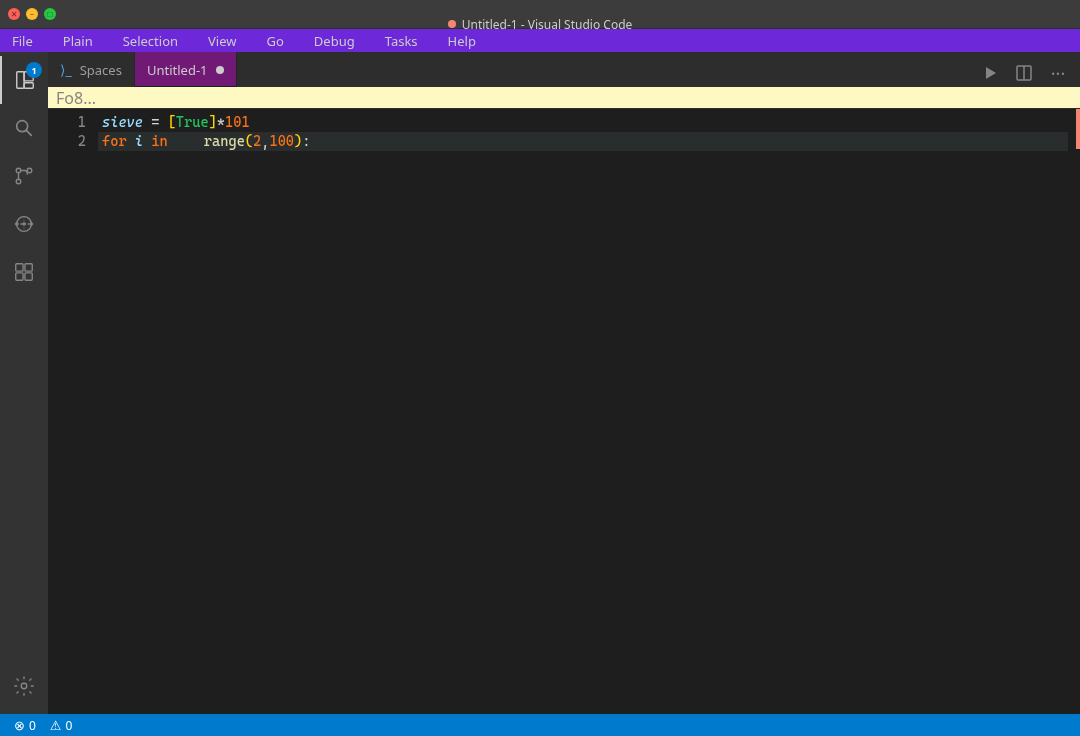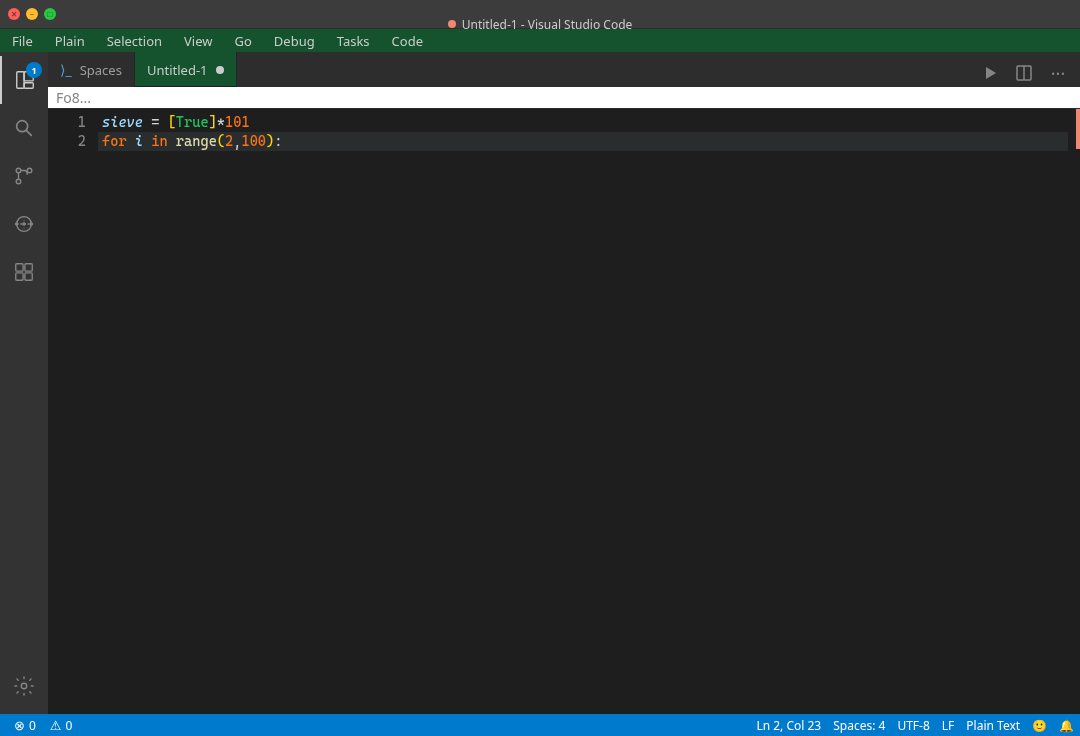--- a/index.html
+++ b/index.html
@@ -57,25 +57,25 @@
       width: 8px;
       height: 8px;
       border-radius: 50%;
       background: #f48771;
       display: inline-block;
     }
 
     
     #menubar {
       height: 24px;
-      background: #14532d;
+      background: #6d28d9;
       display: flex;
       align-items: center;
       padding: 0 4px;
-      gap: 6px;
+      gap: 14px;
       border-top: 1px solid #2d2d2d;
     }
     .menu-item {
       padding: 2px 8px;
       font-size: 13px;
       color: #cccccc;
       cursor: pointer;
       border-radius: 3px;
     }
 
@@ -153,21 +153,21 @@
       cursor: pointer;
       gap: 8px;
       border-right: 1px solid #252526;
       position: relative;
     }
     .tab.welcome {
       background: #2d2d2d;
       color: #9d9d9d;
     }
     .tab.active {
-      background: #14532d;
+      background: #701a75;
       color: #cccccc;
     }
     .tab.active::after {
       content: '';
       position: absolute;
       bottom: 0;
       left: 0;
       right: 0;
       height: 1px;
       background: #1e1e1e;
@@ -196,25 +196,25 @@
       justify-content: center;
       color: #858585;
       font-size: 16px;
       cursor: pointer;
       border-radius: 3px;
     }
 
     
     #breadcrumb {
       height: 22px;
-      background: #ffffff;
+      background: #fef9c3;
       display: flex;
       align-items: center;
       padding: 8px 8px;
-      font-size: 14px;
+      font-size: 16px;
       color: #858585;
       border-bottom: 1px solid #2d2d2d;
     }
 
     
     #code-editor {
       flex: 1;
       display: flex;
       background: #1e1e1e;
       overflow: hidden;
@@ -249,21 +249,21 @@
     .code-line.highlighted {
       background: #2a2d2e;
     }
 
     
     .kw { color: #f97316; }
     .var { color: #9cdcfe; font-style: italic; }
     .op { color: #d4d4d4; }
     .bracket { color: #ffd700; }
     .num { color: #f97316; }
-    .func { color: #dcdcaa; }
+    .func { color: #dcdcaa; margin-left: 28px; }
     .bool { color: #22c55e; }
 
     
     #scrollbar-hint {
       width: 12px;
       background: #1e1e1e;
       position: relative;
     }
     .scrollbar-marker {
       position: absolute;
@@ -336,21 +336,21 @@
 </div>
 
 <div id="menubar">
   <div class="menu-item">File</div>
   <div class="menu-item">Plain</div>
   <div class="menu-item">Selection</div>
   <div class="menu-item">View</div>
   <div class="menu-item">Go</div>
   <div class="menu-item">Debug</div>
   <div class="menu-item">Tasks</div>
-  <div class="menu-item">Code</div>
+  <div class="menu-item">Help</div>
 </div>
 
 <div id="main">
 
   <div id="activitybar">
 
     <div class="activity-icon active">
       <svg class="svg-icon" viewBox="0 0 24 24">
         <rect x="3" y="3" width="8" height="18" rx="1" fill="none" stroke="currentColor" stroke-width="1.5"></rect>
         <rect x="11" y="3" width="10" height="10" rx="1" fill="none" stroke="currentColor" stroke-width="1.5"></rect>
@@ -464,36 +464,13 @@
   <div class="status-left">
     <div class="status-item">
       <span style="font-size:13px;">⊗</span>
       <span>0</span>
     </div>
     <div class="status-item">
       <span style="font-size:13px;">⚠</span>
       <span>0</span>
     </div>
   </div>
-  <div class="status-right">
-    <div class="status-item">
-      <span>Ln 2, Col 23</span>
-    </div>
-    <div class="status-item">
-      <span>Spaces: 4</span>
-    </div>
-    <div class="status-item">
-      <span>UTF-8</span>
-    </div>
-    <div class="status-item">
-      <span>LF</span>
-    </div>
-    <div class="status-item">
-      <span>Plain Text</span>
-    </div>
-    <div class="status-item">
-      <span>🙂</span>
-    </div>
-    <div class="status-item">
-      <span>🔔</span>
-    </div>
-  </div>
 </div>
 
 </body></html>

